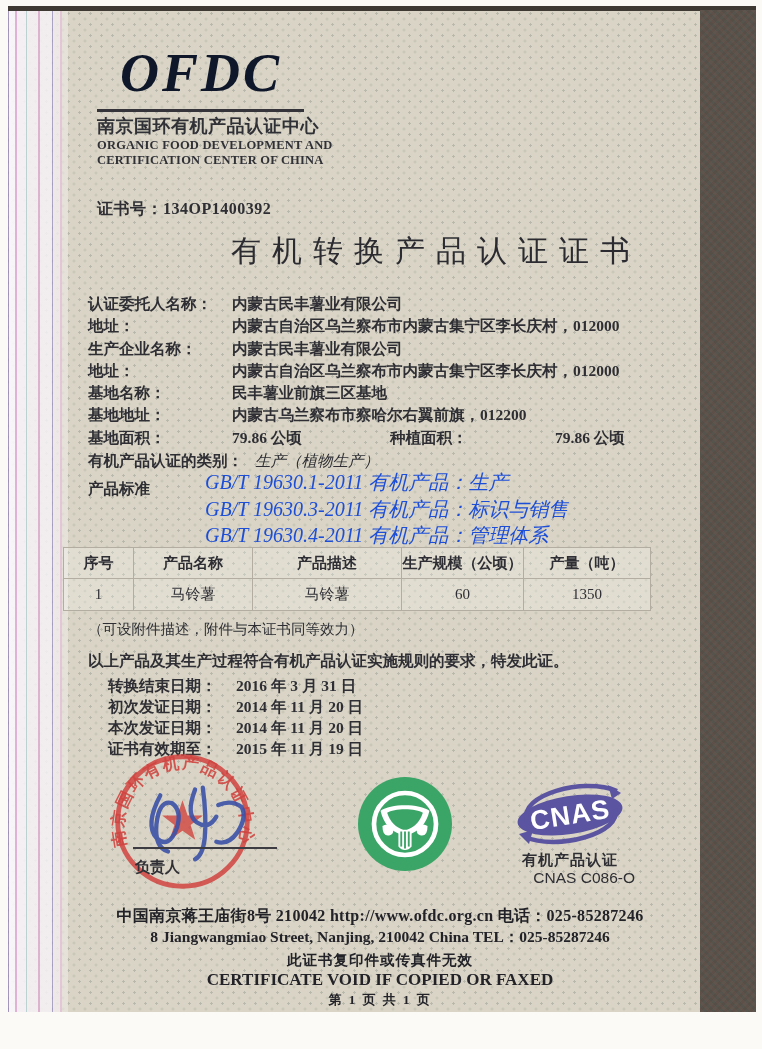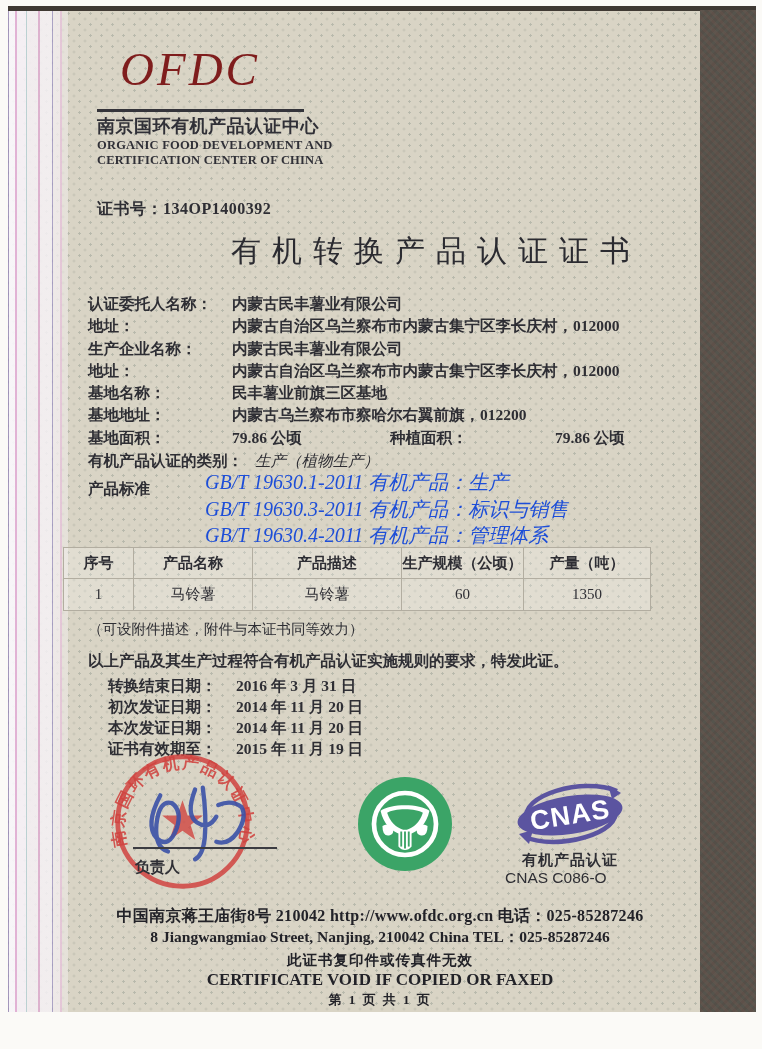--- a/index.html
+++ b/index.html
@@ -32,21 +32,21 @@
         rgba(232,150,225,.55) 7px 9px, rgba(247,242,248,.9) 9px 18px,
         rgba(150,205,225,.45) 18px 19px, rgba(245,240,244,.88) 19px 30px,
         rgba(225,145,215,.5) 30px 32px, rgba(246,242,246,.85) 32px 44px,
         rgba(125,115,195,.5) 44px 45px, rgba(243,238,240,.8) 45px 52px,
         rgba(238,185,232,.5) 52px 54px, rgba(240,236,234,.55) 54px 60px);
   }
 
   .abs { position:absolute; }
   .ink { color:#2e2e34; }
 
-  .logo-text { left:120px; top:42px; font-size:47px; font-weight:normal; font-style:italic; letter-spacing:3px; color:#7f1d1d; }
+  .logo-text { left:120px; top:42px; font-size:54px; font-weight:bold; font-style:italic; letter-spacing:3px; color:#0f172a; }
   .logo-rule { left:97px; top:109px; width:207px; height:3px; background:#34343a; }
   .org-cn { left:97px; top:114px; font-size:18px; font-weight:bold; letter-spacing:.5px; color:#303037; }
   .org-en { left:97px; top:138px; font-size:12.5px; font-weight:bold; line-height:14.5px; letter-spacing:.2px; color:#303037; }
 
   .certno { left:97px; top:199px; font-size:16px; font-weight:bold; letter-spacing:.5px; }
   .doc-title { left:60px; top:231px; width:752px; text-align:center; font-size:30px; letter-spacing:11px; color:#2b2b31; }
 
   .fields { left:88px; top:294px; width:600px; }
   .frow { position:relative; height:22.3px; font-size:15.5px; font-weight:600; white-space:nowrap; }
   .frow .lbl { position:absolute; left:0; }
@@ -74,21 +74,21 @@
 
   .dates { left:108px; top:676px; width:420px; }
   .drow { position:relative; height:21px; font-size:15.5px; white-space:nowrap; }
   .drow .lbl { position:absolute; left:0; font-weight:700; }
   .drow .val { position:absolute; left:128px; font-weight:600; }
 
   .sign-line { left:133px; top:847px; width:144px; height:2px; background:#3c3c42; }
   .signer { left:135px; top:858px; font-size:15px; font-weight:600; }
 
   .cnas-cert { left:505px; top:851px; width:130px; text-align:center; font-size:15px; font-weight:600; letter-spacing:1px; }
-  .cnas-code { left:505px; top:869px; width:130px; text-align:left; font-size:15.5px; font-family:"Liberation Sans",sans-serif; color:#2e2e34; }
+  .cnas-code { left:505px; top:869px; width:130px; text-align:right; font-size:15.5px; font-family:"Liberation Sans",sans-serif; color:#2e2e34; }
 
   .footer { left:10px; width:740px; text-align:center; color:#222228; }
   .addr-cn { top:906px; font-size:16px; font-weight:700; letter-spacing:.3px; }
   .addr-en { top:927px; font-size:15.5px; font-weight:700; }
   .void-cn { top:951px; font-size:14.5px; font-weight:700; letter-spacing:1px; }
   .void-en { top:970px; font-size:17px; font-weight:700; }
   .pageno  { top:991px; font-size:13px; font-weight:600; letter-spacing:2px; }
 </style>
 </head>
 <body>

